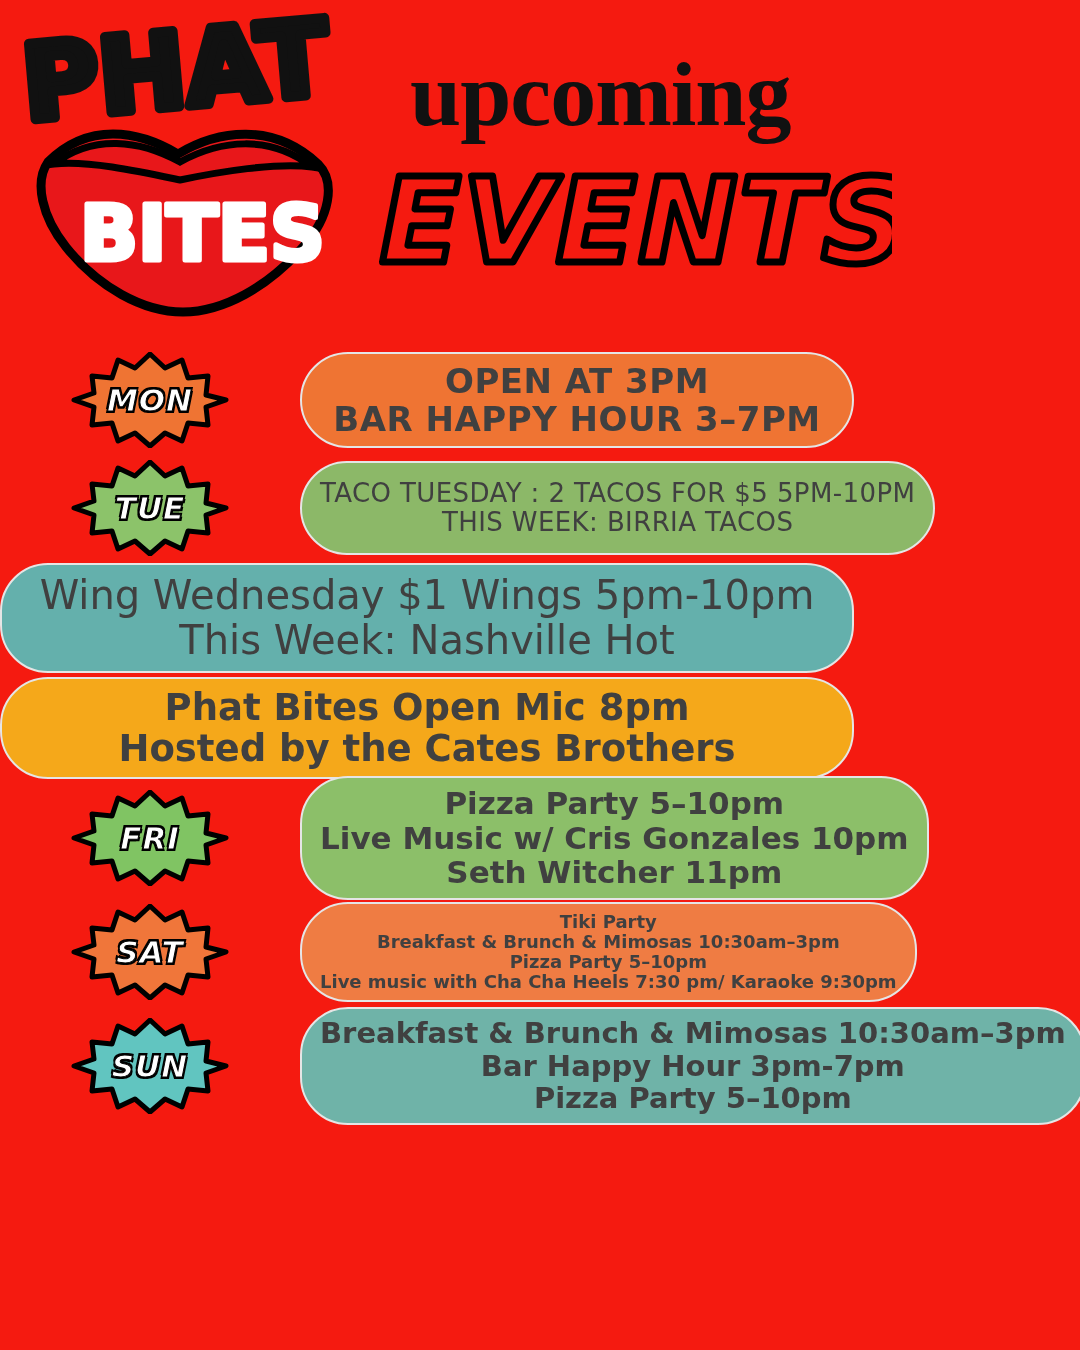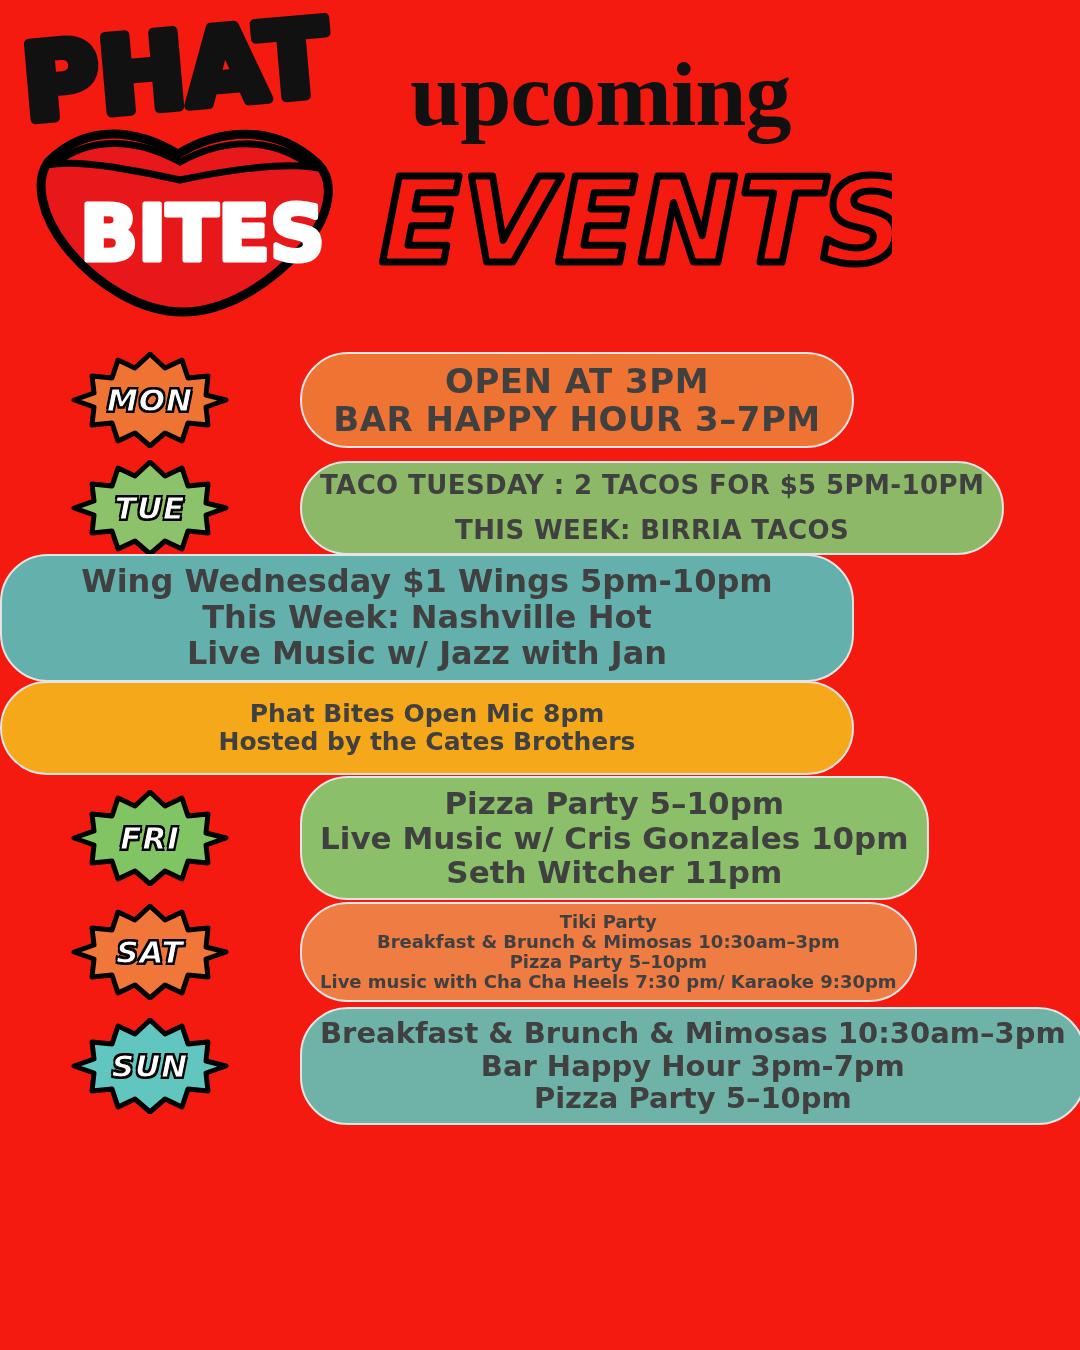--- a/index.html
+++ b/index.html
@@ -118,23 +118,23 @@
   }
 
   .pill .line {
     display: block;
     line-height: 1.12;
     white-space: nowrap;
   }
 
   
   .r-mon .pill { font-size: 34px; font-weight: 600; letter-spacing: 0.5px; font-family: "DejaVu Sans", sans-serif; }
-  .r-tue .pill { font-size: 26px; font-weight: 700; letter-spacing: 0.4px; font-family: "DejaVu Sans", sans-serif; justify-content: space-between; }
-  .r-wed .pill { font-size: 32px; font-weight: 700; font-family: "DejaVu Sans", sans-serif; }
-  .r-thu .pill { font-size: 25px; font-weight: 700; font-family: "DejaVu Sans", sans-serif; }
+  .r-tue .pill { font-size: 26px; font-weight: 400; letter-spacing: 0.4px; font-family: "DejaVu Sans", sans-serif; }
+  .r-wed .pill { font-size: 40px; font-weight: 400; font-family: "DejaVu Sans", sans-serif; }
+  .r-thu .pill { font-size: 37px; font-weight: 700; font-family: "DejaVu Sans", sans-serif; }
   .r-fri .pill { font-size: 31px; font-weight: 700; font-family: "DejaVu Sans", sans-serif; }
   .r-sat .pill { font-size: 18px; font-weight: 700; font-family: "DejaVu Sans", sans-serif; justify-content: flex-end; }
   .r-sun .pill { font-size: 29px; font-weight: 700; font-family: "DejaVu Sans", sans-serif; }
 
   .r-sat { height: 104px; }
   .r-sat .pill { min-height: 100px; }
   .r-wed, .r-fri, .r-sun { height: 100px; }
   .r-wed .pill, .r-fri .pill, .r-sun .pill { min-height: 98px; }
 </style>
 </head>
@@ -194,21 +194,20 @@
     <div class="pill" style="background:#8cb868">
       <span class="line">TACO TUESDAY :   2 TACOS FOR $5    5PM-10PM</span>
       <span class="line">THIS WEEK: BIRRIA TACOS</span>
     </div>
   </div>
 
   <div class="row r-wed">
     <div class="pill" style="background:#64b0ac">
       <span class="line">Wing Wednesday $1 Wings 5pm-10pm</span>
       <span class="line">This Week: Nashville Hot</span>
-      <span class="line">Live Music w/ Jazz with Jan</span>
     </div>
   </div>
 
   <div class="row r-thu">
     <div class="pill" style="background:#f5a81a">
       <span class="line">Phat Bites Open Mic 8pm</span>
       <span class="line">Hosted by the Cates Brothers</span>
     </div>
   </div>
 

